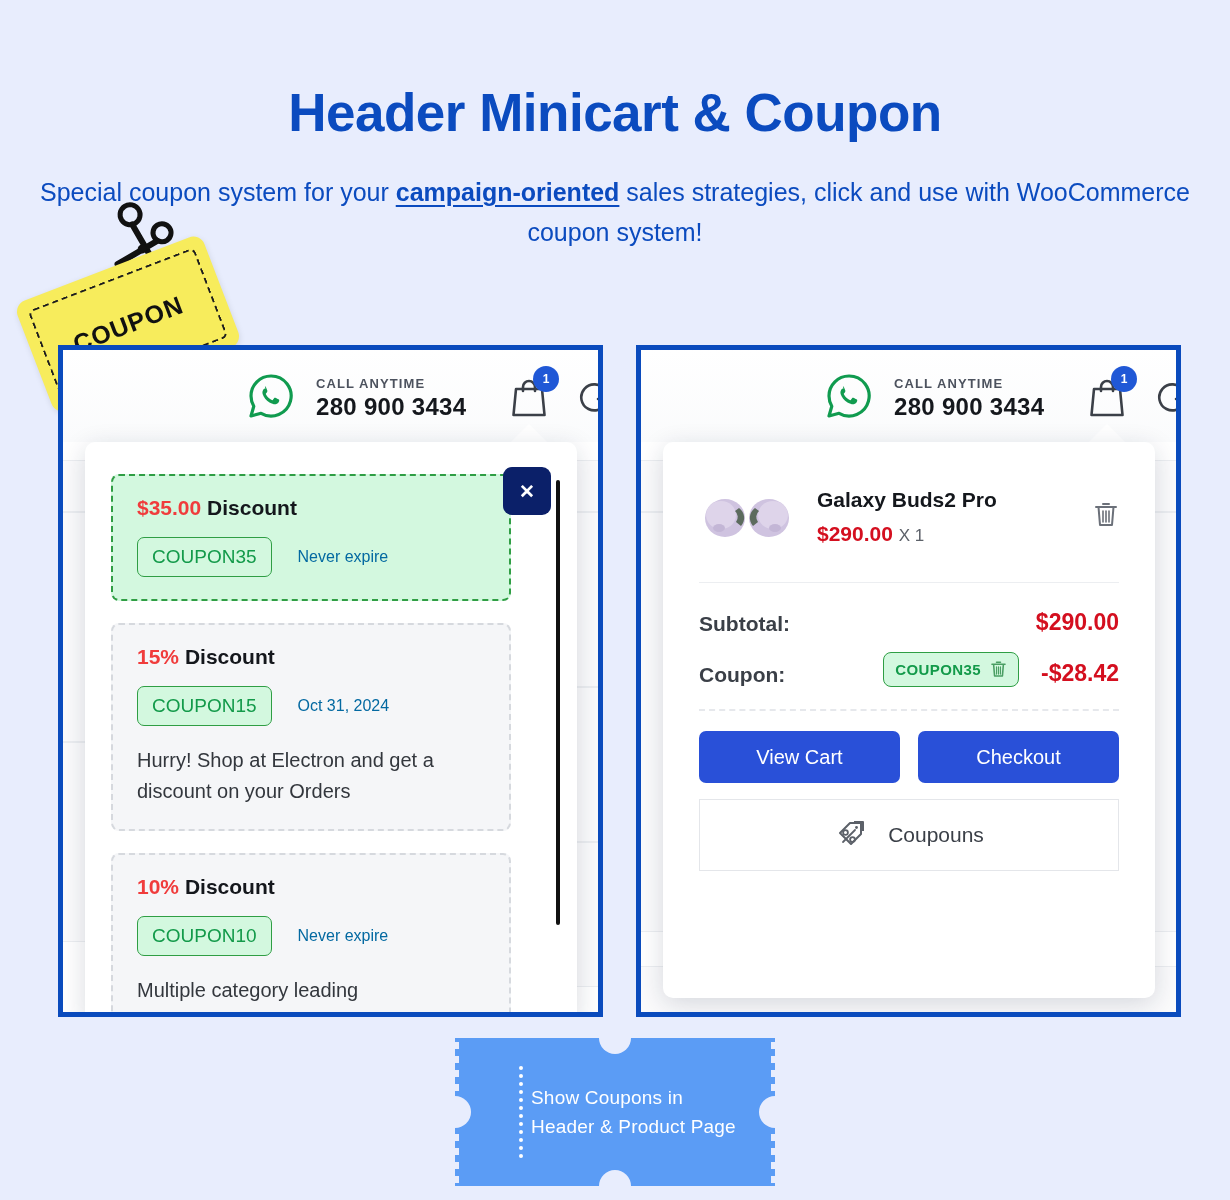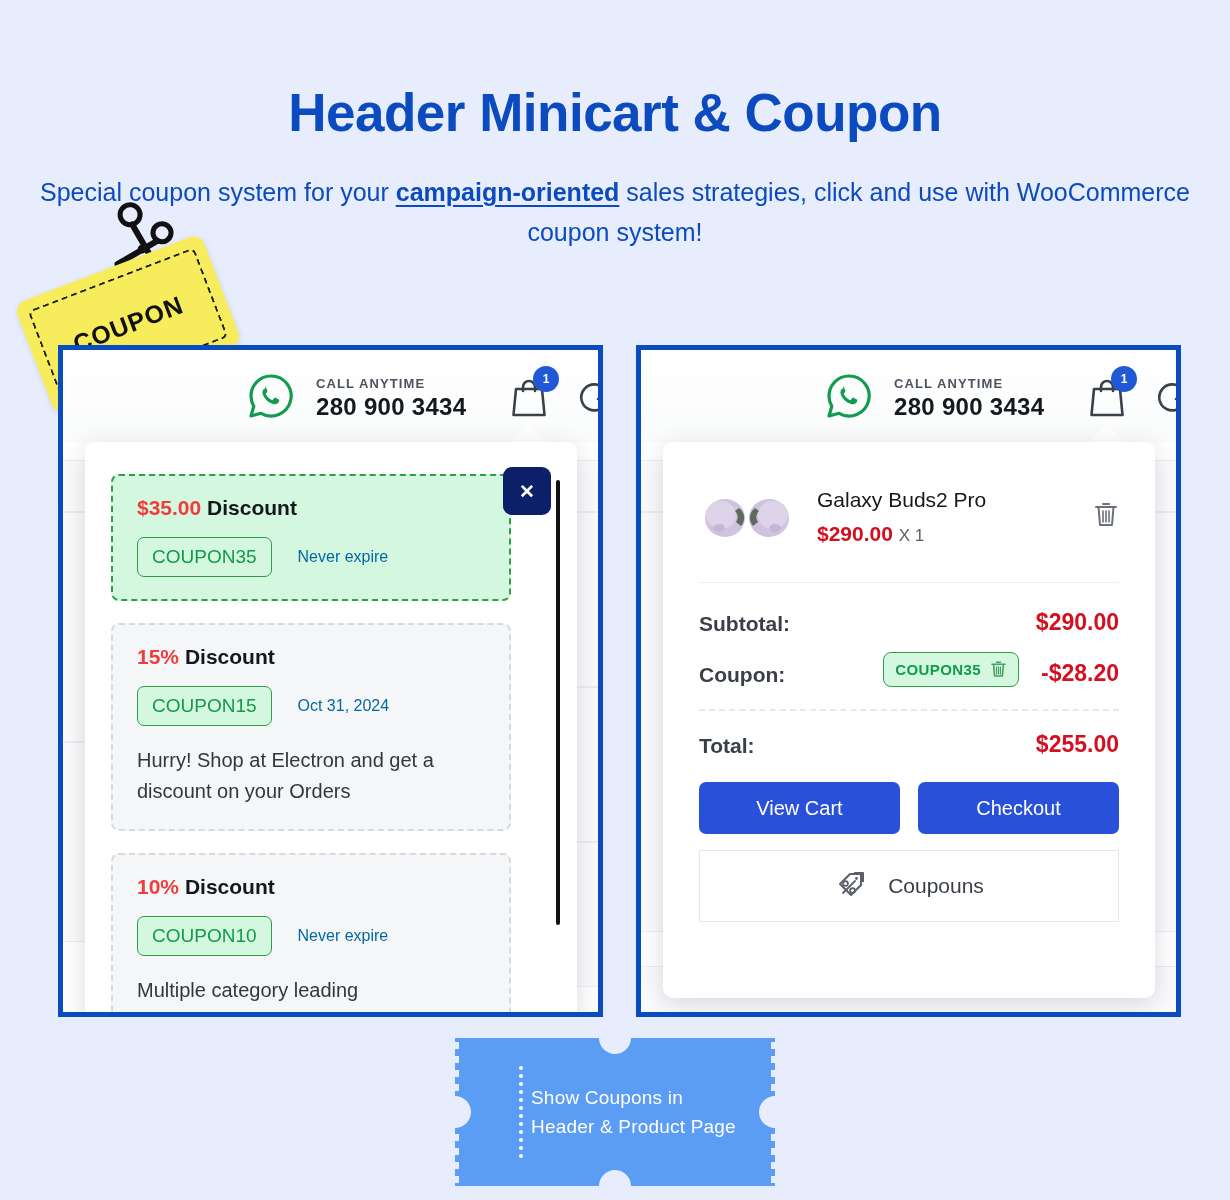--- a/index.html
+++ b/index.html
@@ -144,21 +144,21 @@
   }
   .scrollbar {
     position: absolute; width: 4px; background: #111;
     border-radius: 2px;
   }
 
   
   .cart-item { display: flex; align-items: center; padding: 4px 0 0 0; }
   .thumb { width: 96px; height: 70px; position: relative; flex: 0 0 96px; }
   .cart-info { flex: 1; margin-left: 22px; }
-  .cart-name { font-size: 21px; font-weight: normal; color: #14171c; }
+  .cart-name { font-size: 21px; font-weight: bold; color: #14171c; }
   .cart-price { margin-top: 10px; font-size: 21px; font-weight: bold; color: #d40f1f; }
   .cart-price .qty { color: #5c6169; font-weight: normal; font-size: 17px; }
   .trash-btn { cursor: pointer; }
 
   .hr-solid { border-top: 1.5px solid #eceef1; margin: 30px 0 26px 0; }
   .hr-dashed { border-top: 2px dashed #e6e8ec; margin: 22px 0 20px 0; }
 
   .sum-row { display: flex; align-items: flex-end; margin-bottom: 16px; }
   .sum-label { font-size: 21px; font-weight: bold; color: #3a3f47; }
   .sum-spacer { flex: 1; }
@@ -386,30 +386,25 @@
         <span class="sum-spacer"></span>
         <span class="sum-chip">
           <span>COUPON35</span>
           <svg width="17" height="19" viewBox="0 0 26 28">
             <path d="M3 6 h20" stroke="#4a9e63" stroke-width="2.4" stroke-linecap="round"></path>
             <path d="M10 3 h6" stroke="#4a9e63" stroke-width="2.4" stroke-linecap="round"></path>
             <path d="M5.5 6 l1.5 18 h12 l1.5 -18" fill="none" stroke="#4a9e63" stroke-width="2.4" stroke-linejoin="round"></path>
             <path d="M10 10 v11 M13 10 v11 M16 10 v11" stroke="#4a9e63" stroke-width="1.8" stroke-linecap="round"></path>
           </svg>
         </span>
-        <span class="sum-value">-$28.20</span>
+        <span class="sum-value">-$28.42</span>
       </div>
 
       <div class="hr-dashed"></div>
 
-      <div class="sum-row" style="margin-bottom:24px;">
-        <span class="sum-label">Total:</span>
-        <span class="sum-spacer"></span>
-        <span class="sum-value">$255.00</span>
-      </div>
 
       <div class="btn-row">
         <button class="btn-primary">View Cart</button>
         <button class="btn-primary">Checkout</button>
       </div>
 
       <button class="btn-coupons">
         <svg width="36" height="36" viewBox="0 0 36 36">
           <path d="M6 16 L16 6 h11 v11 L17 27 z" fill="none" stroke="#5c6169" stroke-width="2" stroke-linejoin="round"></path>
           <path d="M20 5 h9 v9" fill="none" stroke="#5c6169" stroke-width="2" stroke-linejoin="round"></path>

